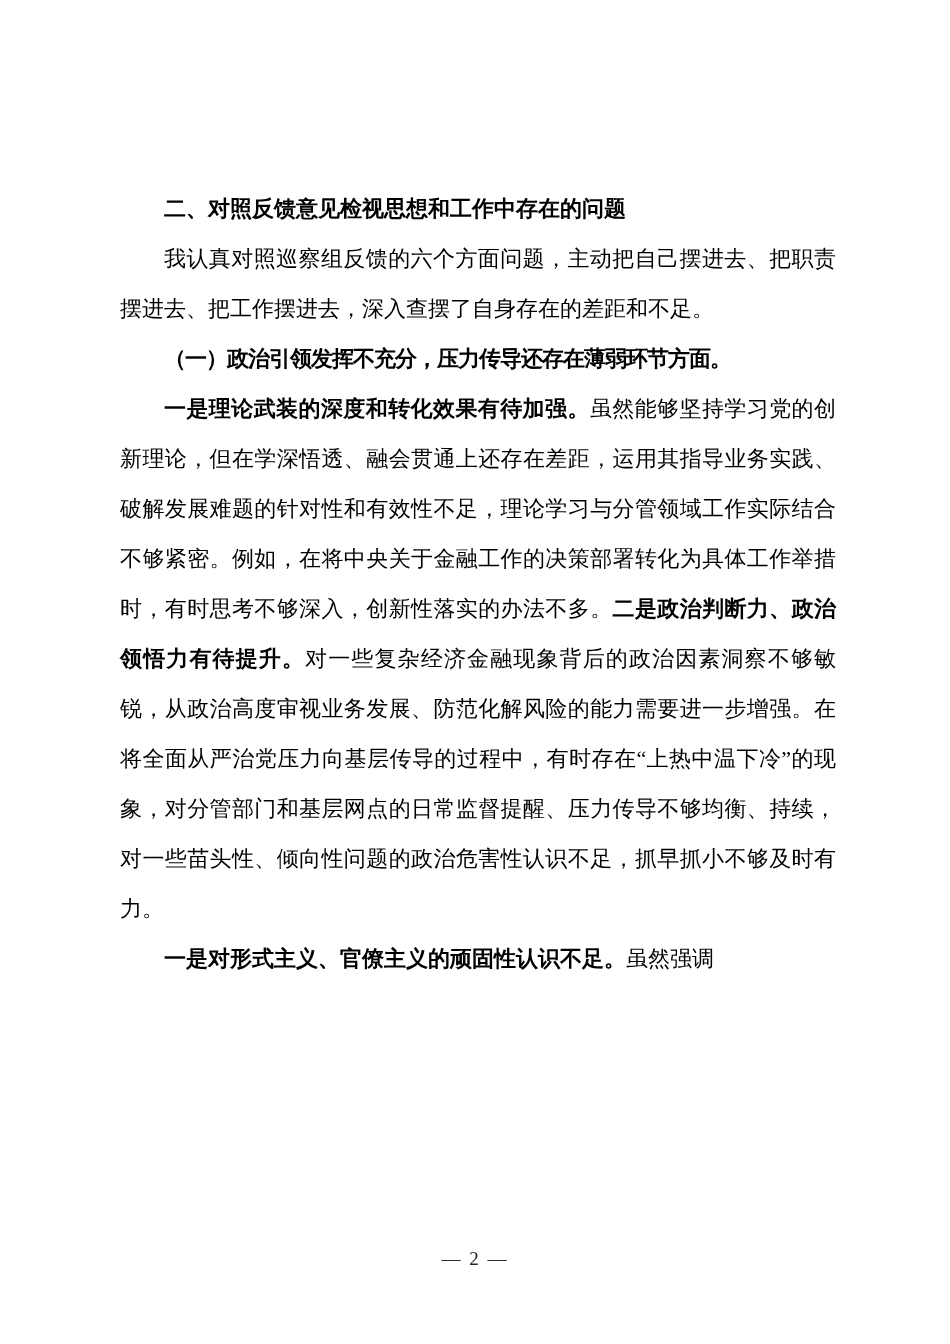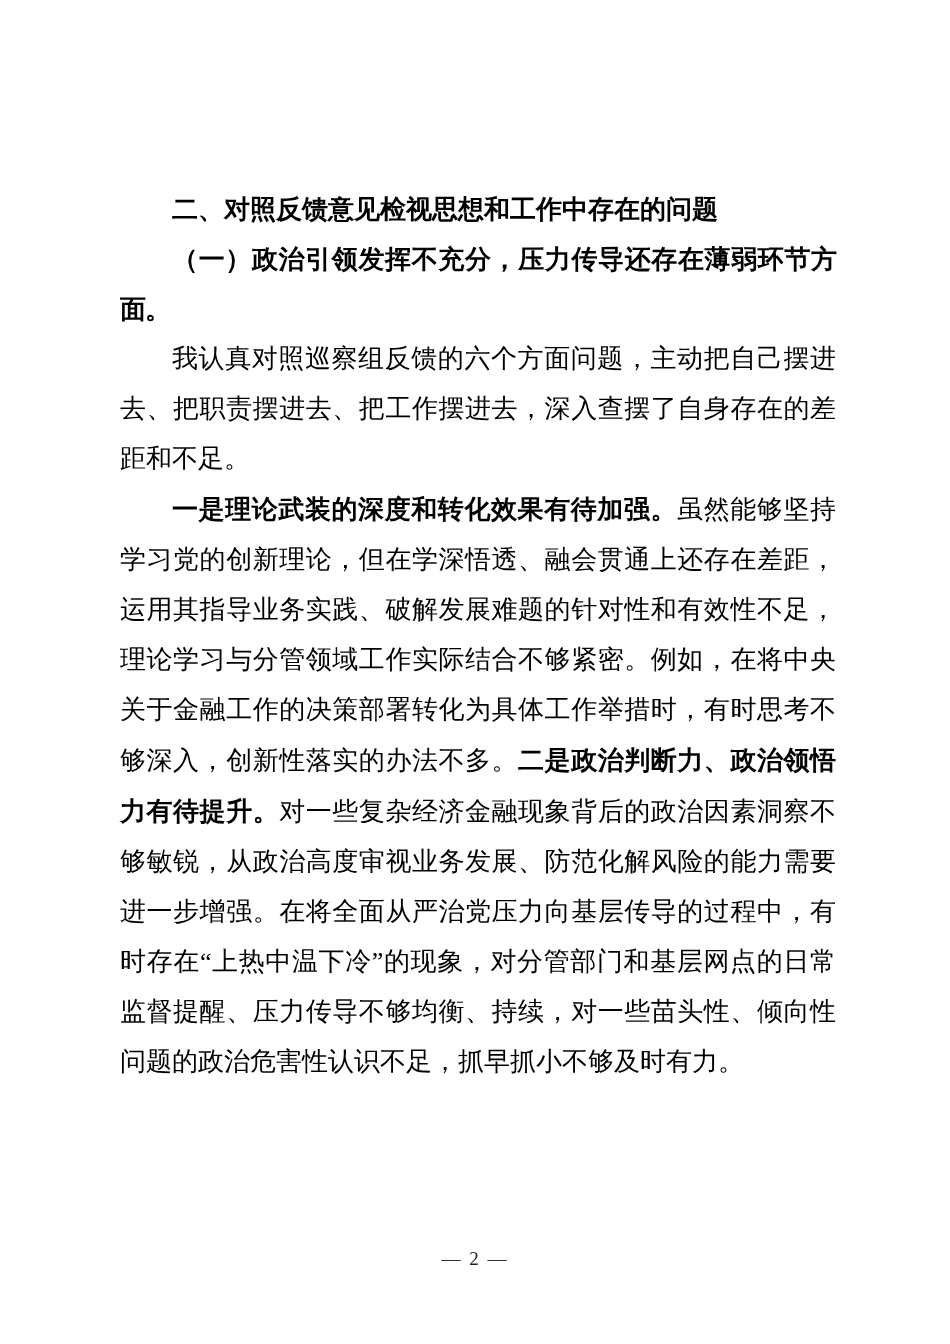--- a/index.html
+++ b/index.html
@@ -20,21 +20,21 @@
     position: absolute;
     left: 120px;
     top: 184px;
     width: 716px;
   }
   .para {
     margin: 0;
     padding: 0;
     text-indent: 2em;
     text-align: justify;
-    font-size: 26px;
+    font-size: 22px;
     line-height: 50px;
     color: #000000;
     font-family: "Liberation Serif", serif;
   }
   .para.heading {
     font-family: "Liberation Sans", sans-serif;
     font-weight: bold;
   }
   .para.subheading {
     font-family: "Liberation Sans", sans-serif;
@@ -57,20 +57,21 @@
     letter-spacing: 2px;
     color: #222222;
   }
 </style>
 </head>
 <body>
 
 <div class="page">
   <div class="content" id="doc-content">
       <p class="para heading"><span class="run bold">二、对照反馈意见检视思想和工作中存在的问题</span></p>
+      <p class="para body"><span class="run">我认真对照巡察组反馈的六个方面问题，主动把自己摆进去、把职责摆进去、把工作摆进去，深入查摆了自身存在的差距和不足。</span></p>
       <p class="para subheading"><span class="run bold">（一）政治引领发挥不充分，压力传导还存在薄弱环节方面。</span></p>
-      <p class="para body"><span class="run">我认真对照巡察组反馈的六个方面问题，主动把自己摆进去、把职责摆进去、把工作摆进去，深入查摆了自身存在的差距和不足。</span></p>
       <p class="para body"><span class="run bold">一是理论武装的深度和转化效果有待加强。</span><span class="run">虽然能够坚持学习党的创新理论，但在学深悟透、融会贯通上还存在差距，运用其指导业务实践、破解发展难题的针对性和有效性不足，理论学习与分管领域工作实际结合不够紧密。例如，在将中央关于金融工作的决策部署转化为具体工作举措时，有时思考不够深入，创新性落实的办法不多。</span><span class="run bold">二是政治判断力、政治领悟力有待提升。</span><span class="run">对一些复杂经济金融现象背后的政治因素洞察不够敏锐，从政治高度审视业务发展、防范化解风险的能力需要进一步增强。在将全面从严治党压力向基层传导的过程中，有时存在“上热中温下冷”的现象，对分管部门和基层网点的日常监督提醒、压力传导不够均衡、持续，对一些苗头性、倾向性问题的政治危害性认识不足，抓早抓小不够及时有力。</span></p>
+      <p class="para body"><span class="run bold">一是对形式主义、官僚主义的顽固性认识不足。</span><span class="run">虽然强调</span></p>
     </div>
   <div class="footer">
     <span>— 2 —</span>
   </div>
 </div>
 
 </body></html>

